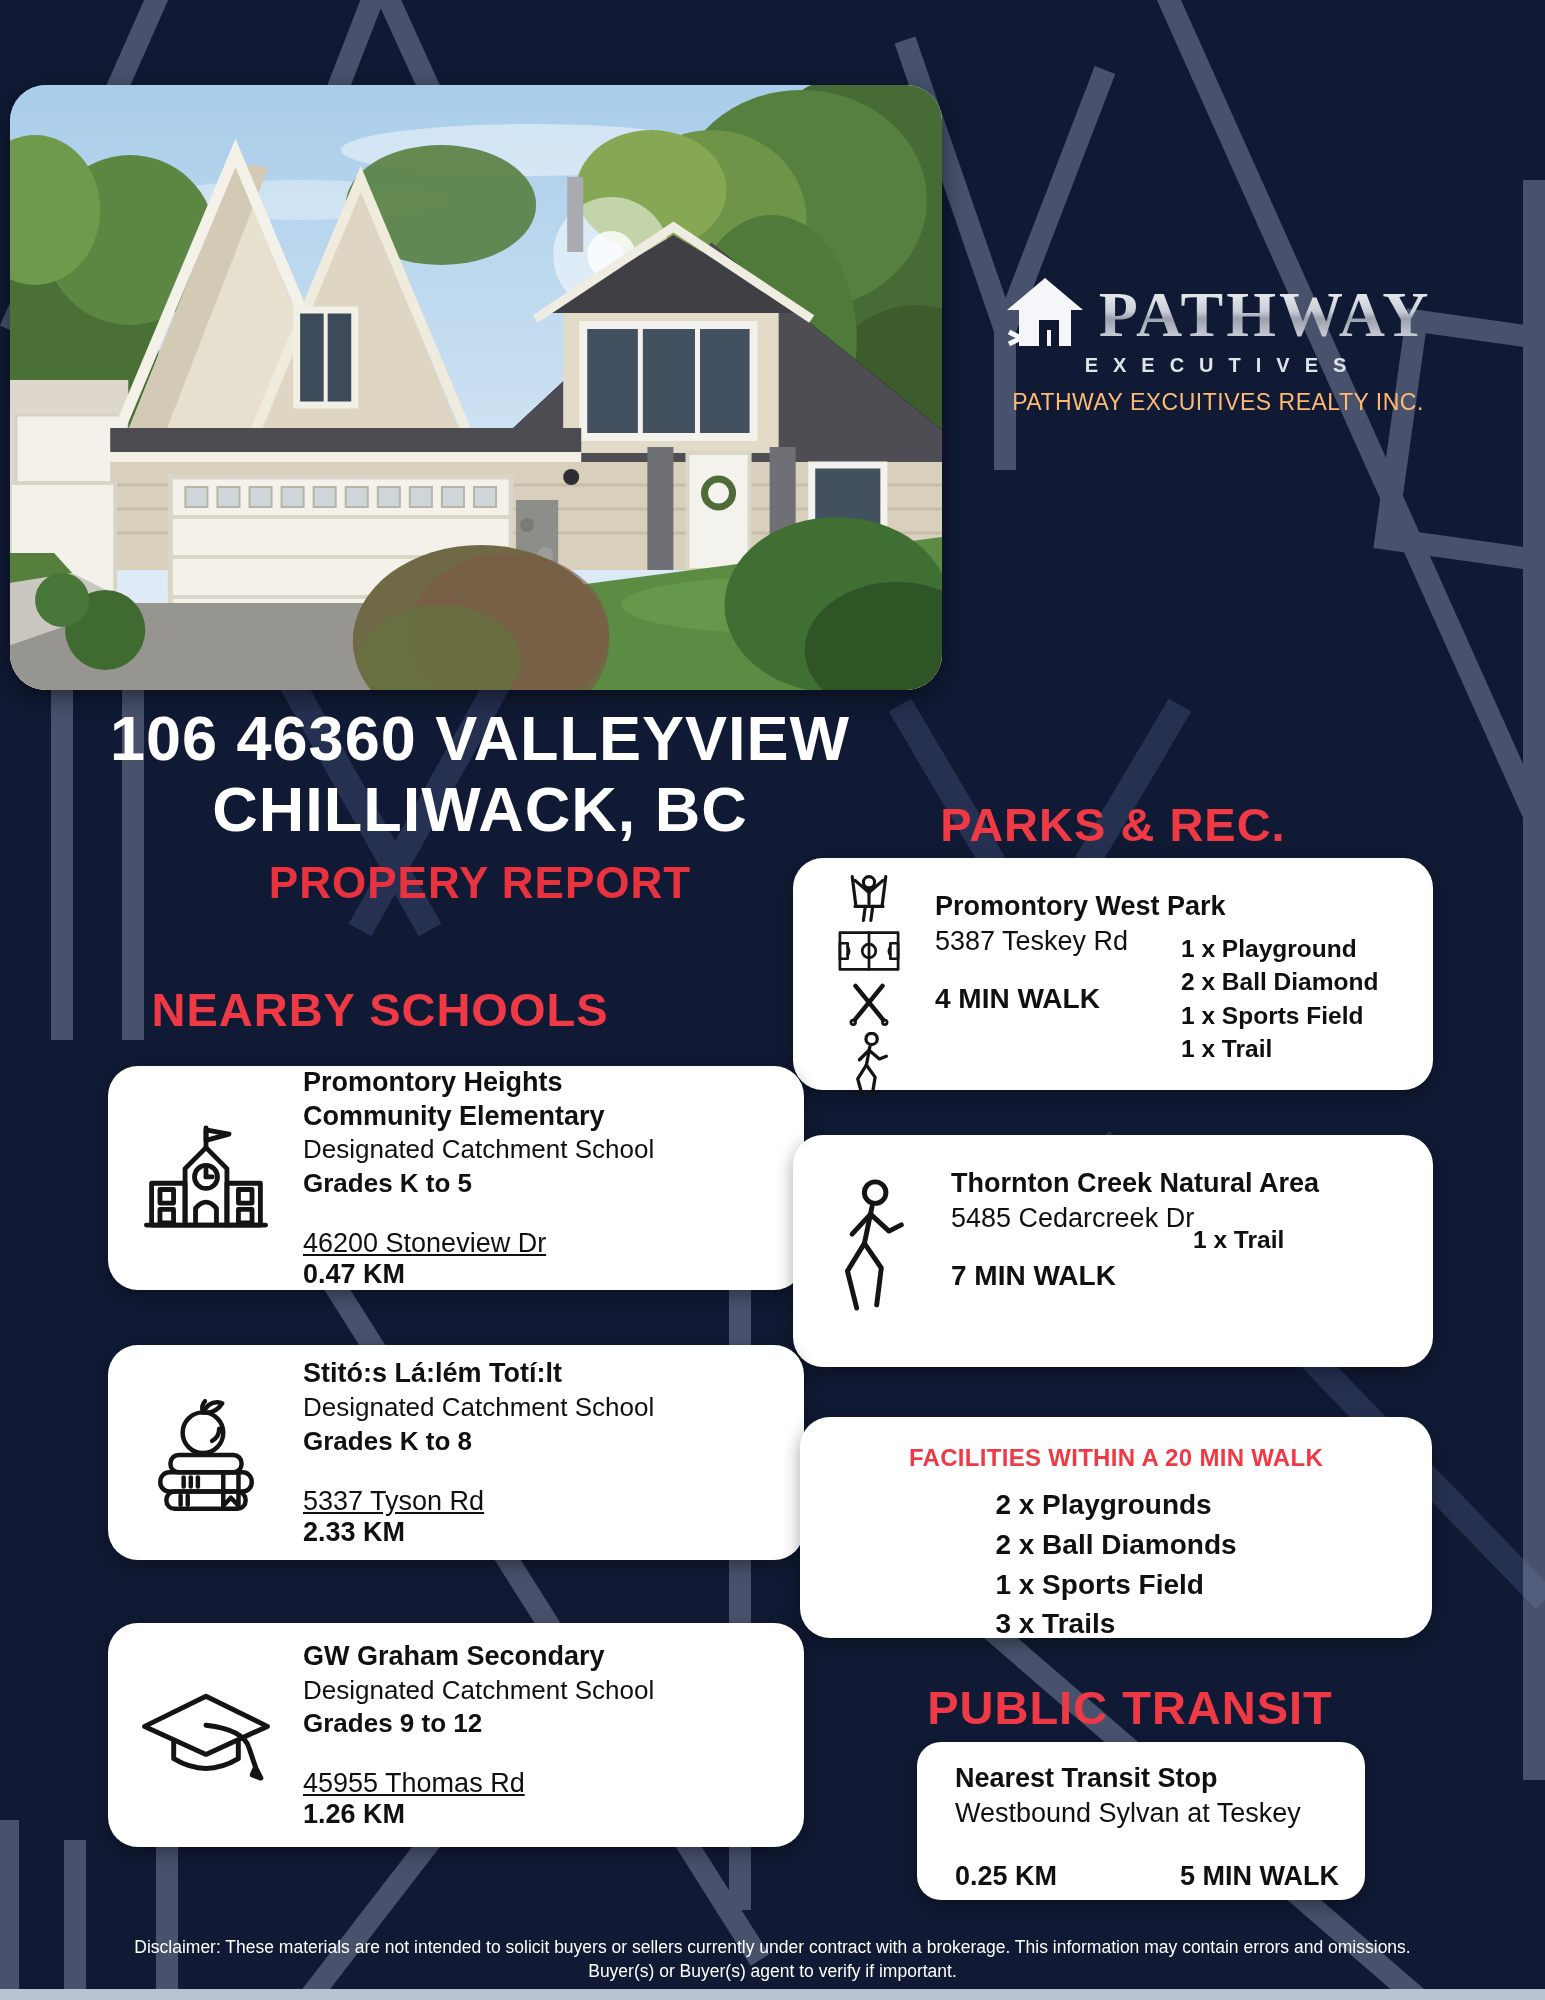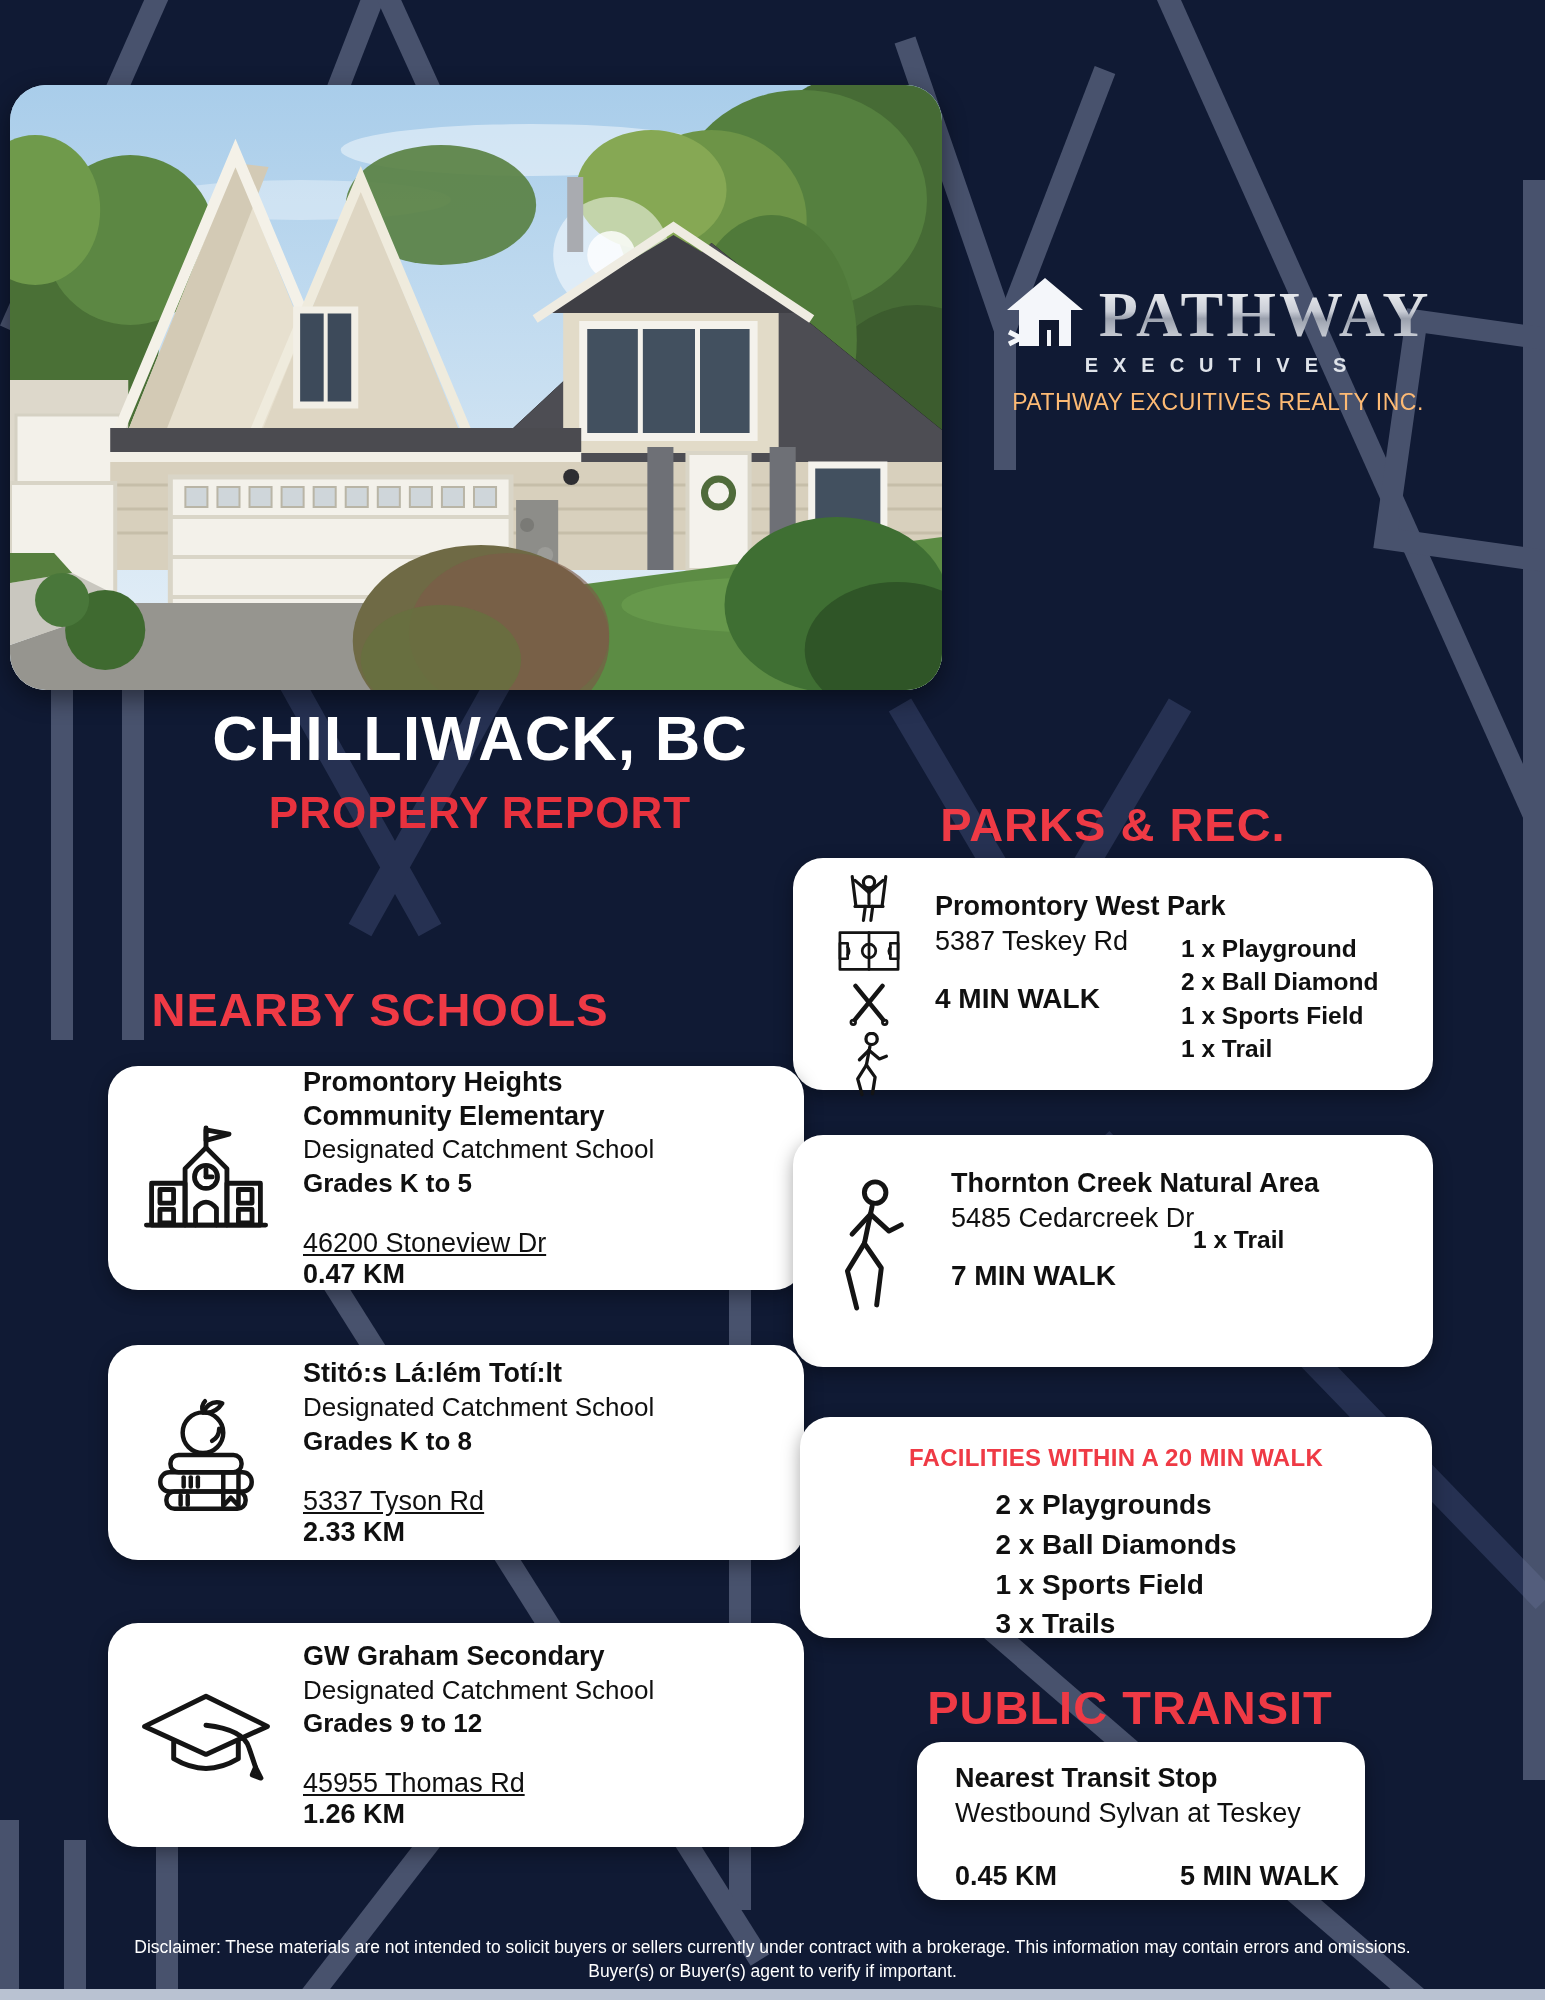--- a/index.html
+++ b/index.html
@@ -224,20 +224,21 @@
         <polygon points="34,70 34,44 54,44 54,70 46,70 46,54 42,54 42,70" fill="#10182f"></polygon>
         <path d="M4,56 L16,62 L4,68" fill="none" stroke="#f4f6fa" stroke-width="5"></path>
       </svg>
       <span class="brand-name">PATHWAY</span>
     </div>
     <div class="brand-sub">EXECUTIVES</div>
     <div class="brand-tagline">PATHWAY EXCUITIVES REALTY INC.</div>
   </div>
 
   <div class="main-title">
+    <div class="line">106 46360 VALLEYVIEW</div>
     <div class="line">CHILLIWACK, BC</div>
     <div class="subtitle">PROPERY REPORT</div>
   </div>
 
   <div class="red-heading parks-heading">PARKS &amp; REC.</div>
 
   <div class="card park-card" style="top:858px;">
     <div class="park-icons">
       <svg width="56" height="54" viewBox="0 0 60 58">
         <g class="lineart" stroke-width="3.4">
@@ -411,21 +412,21 @@
     </div>
   </div>
 
   <div class="red-heading transit-heading">PUBLIC TRANSIT</div>
 
   <div class="card transit-card">
     <div class="transit-inner">
       <div class="name-bold">Nearest Transit Stop</div>
       <div class="line-reg" style="font-size:27px;">Westbound Sylvan at Teskey</div>
       <div class="transit-row">
-        <span>0.45 KM</span>
+        <span>0.25 KM</span>
         <span>5 MIN WALK</span>
       </div>
     </div>
   </div>
 
   <div class="disclaimer">
     <div>Disclaimer: These materials are not intended to solicit buyers or sellers currently under contract with a brokerage. This information may contain errors and omissions.</div>
     <div>Buyer(s) or Buyer(s) agent to verify if important.</div>
   </div>
 

